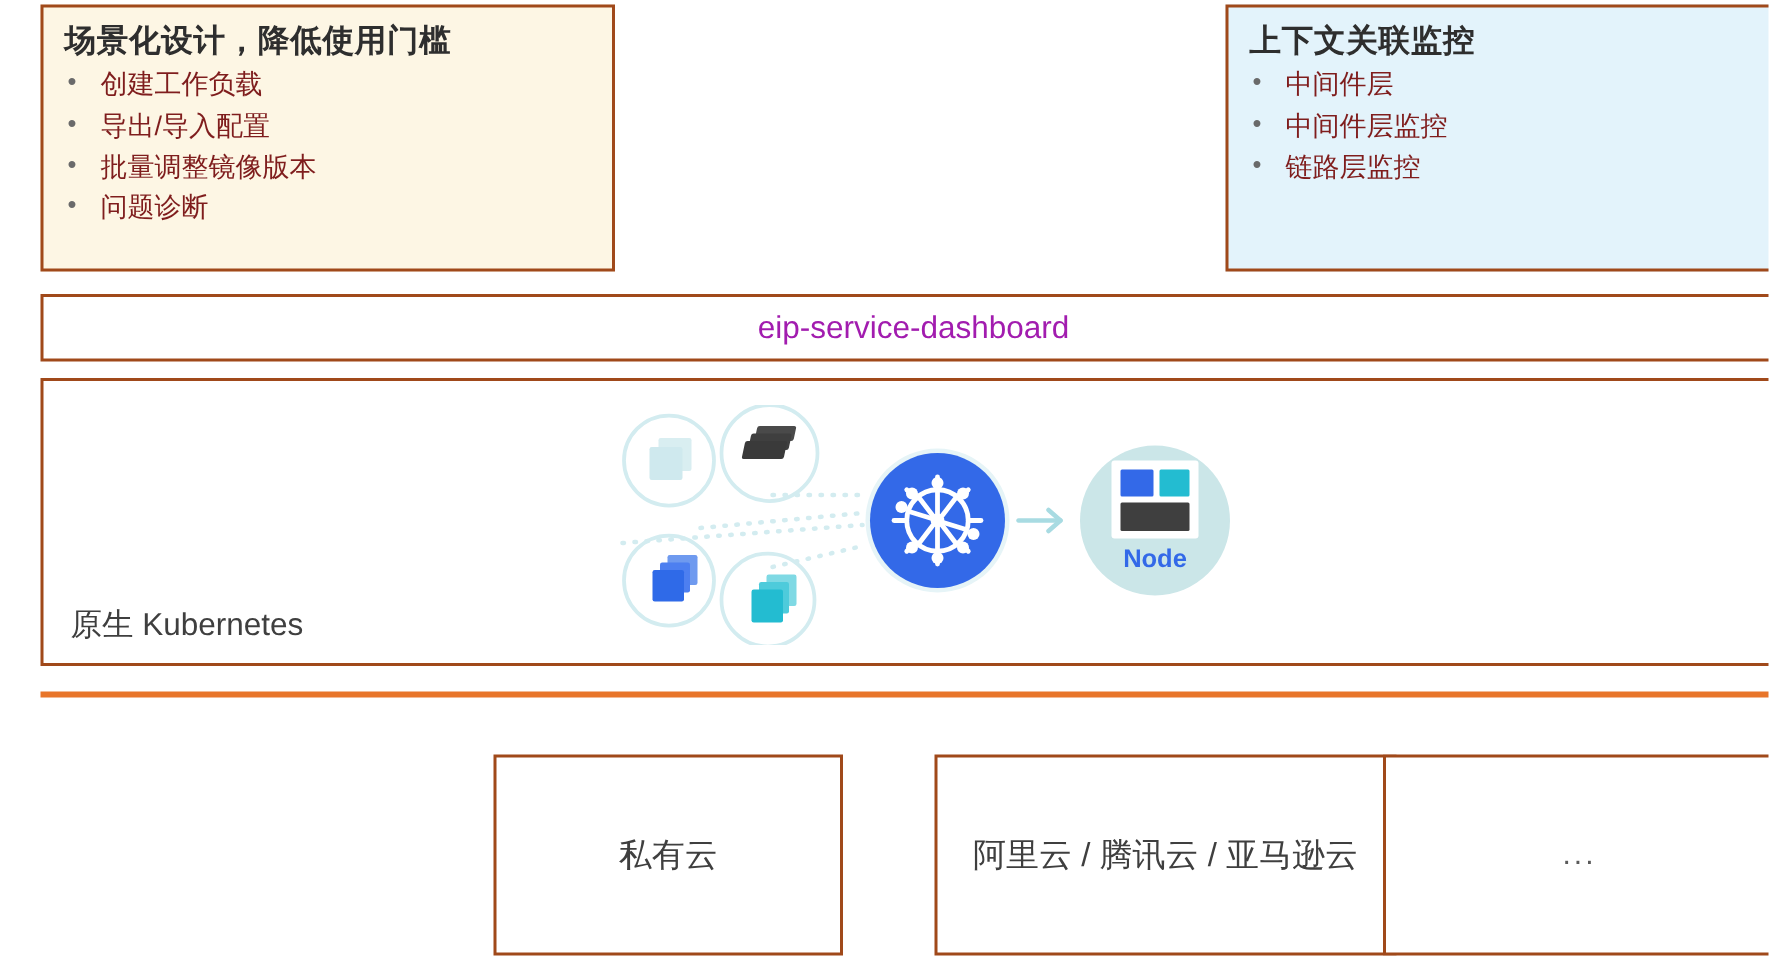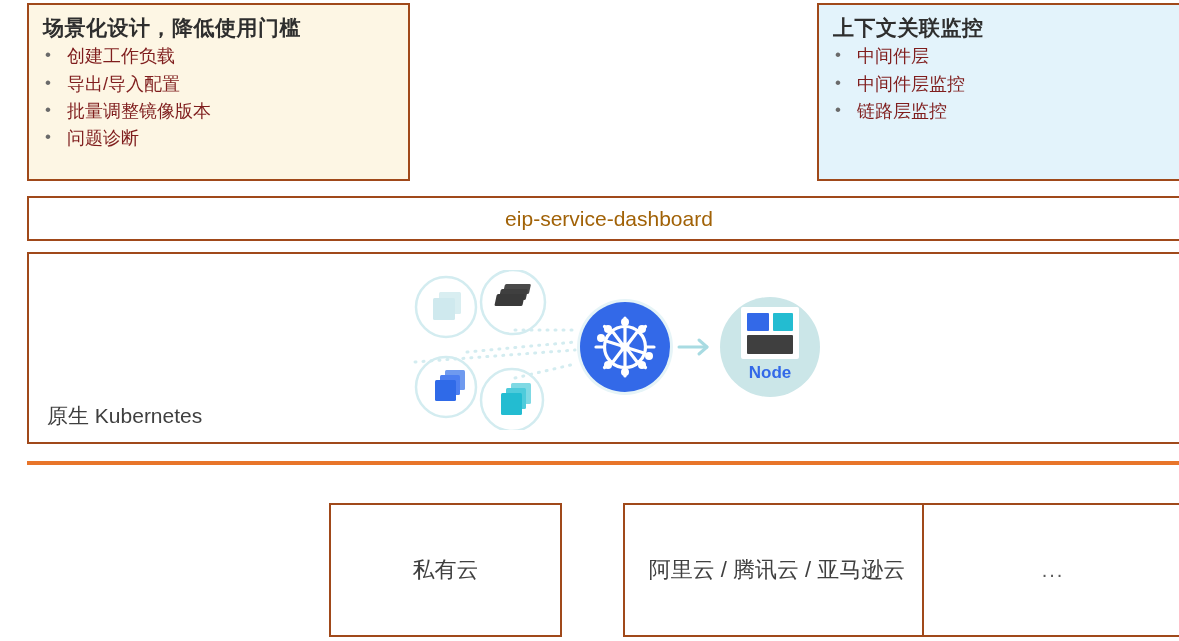--- a/index.html
+++ b/index.html
@@ -77,21 +77,21 @@
     height: 45px;
     border: 2px solid #a0491a;
     box-sizing: border-box;
     background: #ffffff;
     display: flex;
     align-items: center;
     justify-content: center;
   }
   #dashboard-bar .bar-label {
     font-size: 21px;
-    color: #a16207;
+    color: #a21caf;
   }
 
   
   #k8s-panel {
     position: absolute;
     left: 4px;
     top: 252px;
     width: 1164px;
     height: 192px;
     border: 2px solid #a0491a;

